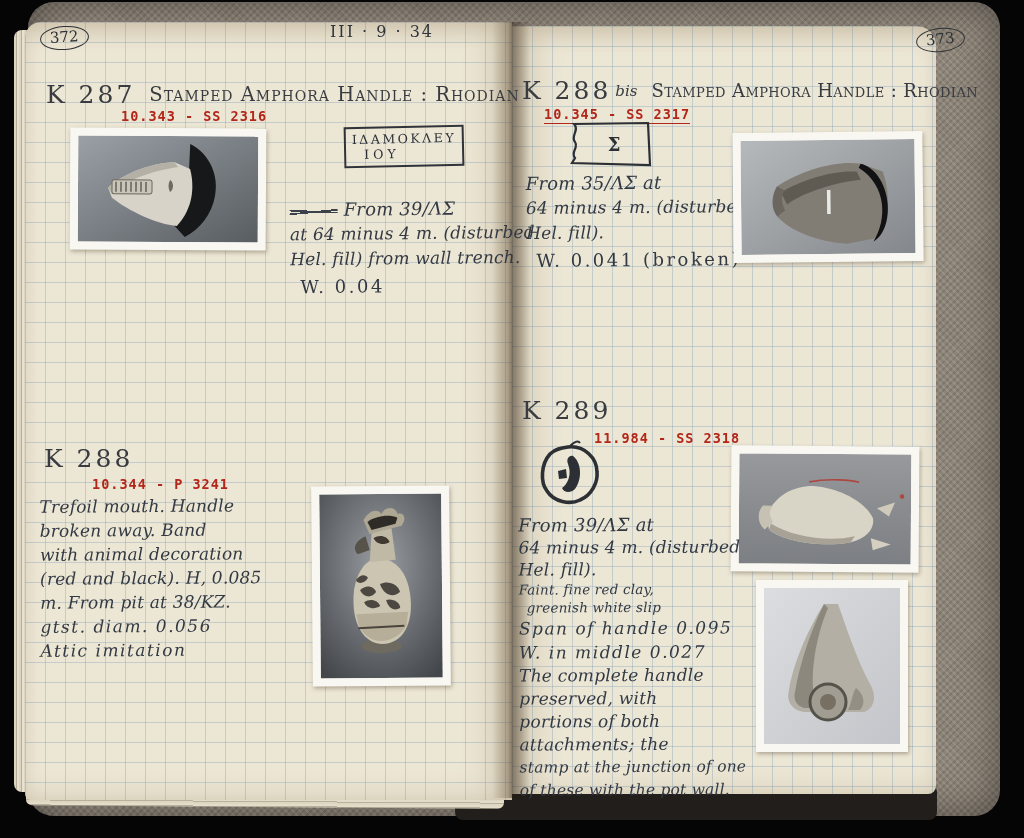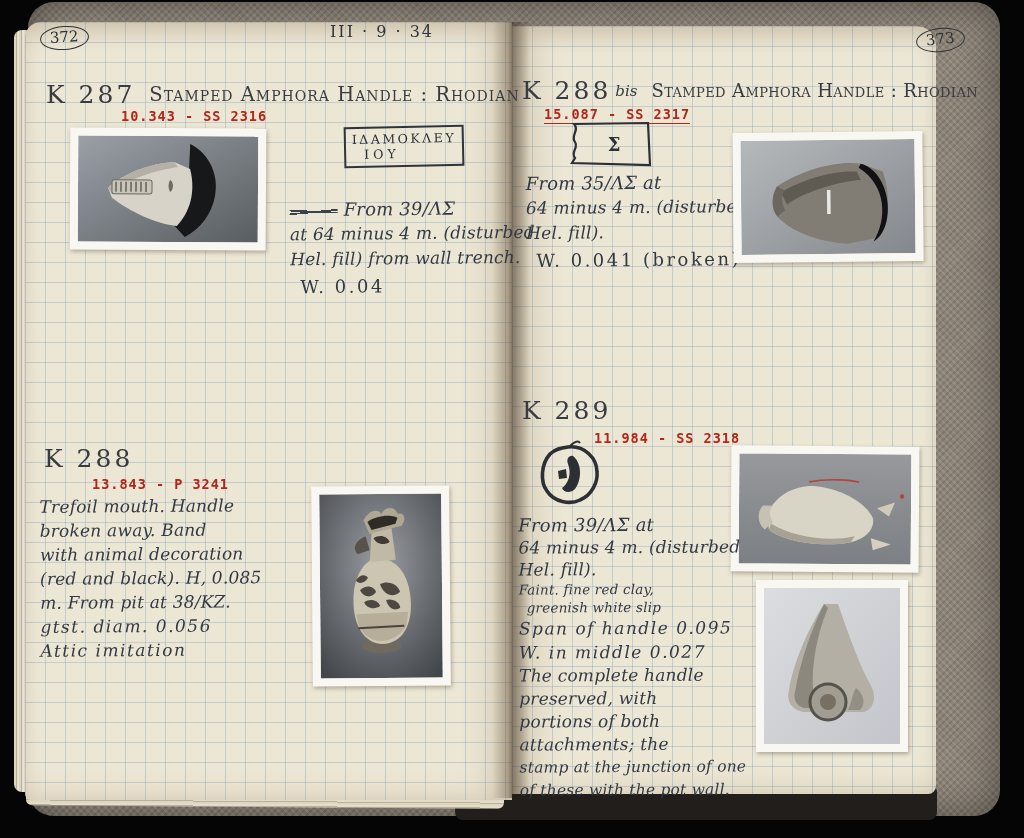--- a/index.html
+++ b/index.html
@@ -136,21 +136,21 @@
   <div class="abs hw" style="left:290px;top:196px;transform:rotate(-.6deg);">
     <div class="ln" style="font-size:18px;"><span class="scribble"></span><span>From 39/ΛΣ</span></div>
     <div class="ln">at 64 minus 4 m. (disturbed</div>
     <div class="ln">Hel. fill) from wall trench.</div>
     <div class="ln dim">W. 0.04</div>
   </div>
 
   <div class="abs head" style="left:44px;top:444px;">
     <span class="eid">K 288</span>
   </div>
-  <div class="abs inv" style="left:92px;top:476px;">13.843 - P 3241</div>
+  <div class="abs inv" style="left:92px;top:476px;">10.344 - P 3241</div>
 
   <div class="abs hw" style="left:40px;top:494px;transform:rotate(-.4deg);">
     <div class="ln" style="line-height:24px;">Trefoil mouth. Handle</div>
     <div class="ln" style="line-height:24px;">broken away. Band</div>
     <div class="ln" style="line-height:24px;">with animal decoration</div>
     <div class="ln" style="line-height:24px;">(red and black). H, 0.085</div>
     <div class="ln" style="line-height:24px;">m. From pit at 38/KZ.</div>
     <div class="ln" style="line-height:24px;letter-spacing:1.5px;">gtst. diam. 0.056</div>
     <div class="ln" style="line-height:24px;letter-spacing:1.5px;">Attic imitation</div>
   </div>
@@ -181,21 +181,21 @@
       <path d="M48,28 C56,22 70,20 78,24 L76,30 L52,36 Z" fill="#2f2b26"></path>
       <path d="M46,42 C36,46 32,54 38,60 L50,56 Z" fill="#57524a"></path>
     </svg>
   </div>
 
   <div class="abs head" style="left:522px;top:76px;">
     <span class="eid">K 288</span>
     <span class="esuf">bis</span>
     <span class="etitle narrow">Stamped Amphora Handle : Rhodian</span>
   </div>
-  <div class="abs inv ul" style="left:544px;top:106px;">15.087 - SS 2317</div>
+  <div class="abs inv ul" style="left:544px;top:106px;">10.345 - SS 2317</div>
 
   <div class="abs" style="left:558px;top:118px;">
     <svg width="104" height="52" viewBox="0 0 104 52">
       <path d="M16,6 C22,12 12,18 17,24 C21,30 12,34 17,40 L14,45 L92,47 L90,5 Z" fill="none" stroke="#2c2f34" stroke-width="2.2"></path>
       <text x="56" y="33" font-size="18" font-weight="bold" fill="#2c2f34" font-family="DejaVu Serif, serif" text-anchor="middle">Σ</text>
     </svg>
   </div>
 
   <div class="abs hw" style="left:526px;top:170px;transform:rotate(-.5deg);">
     <div class="ln" style="font-size:18px;">From 35/ΛΣ at</div>

